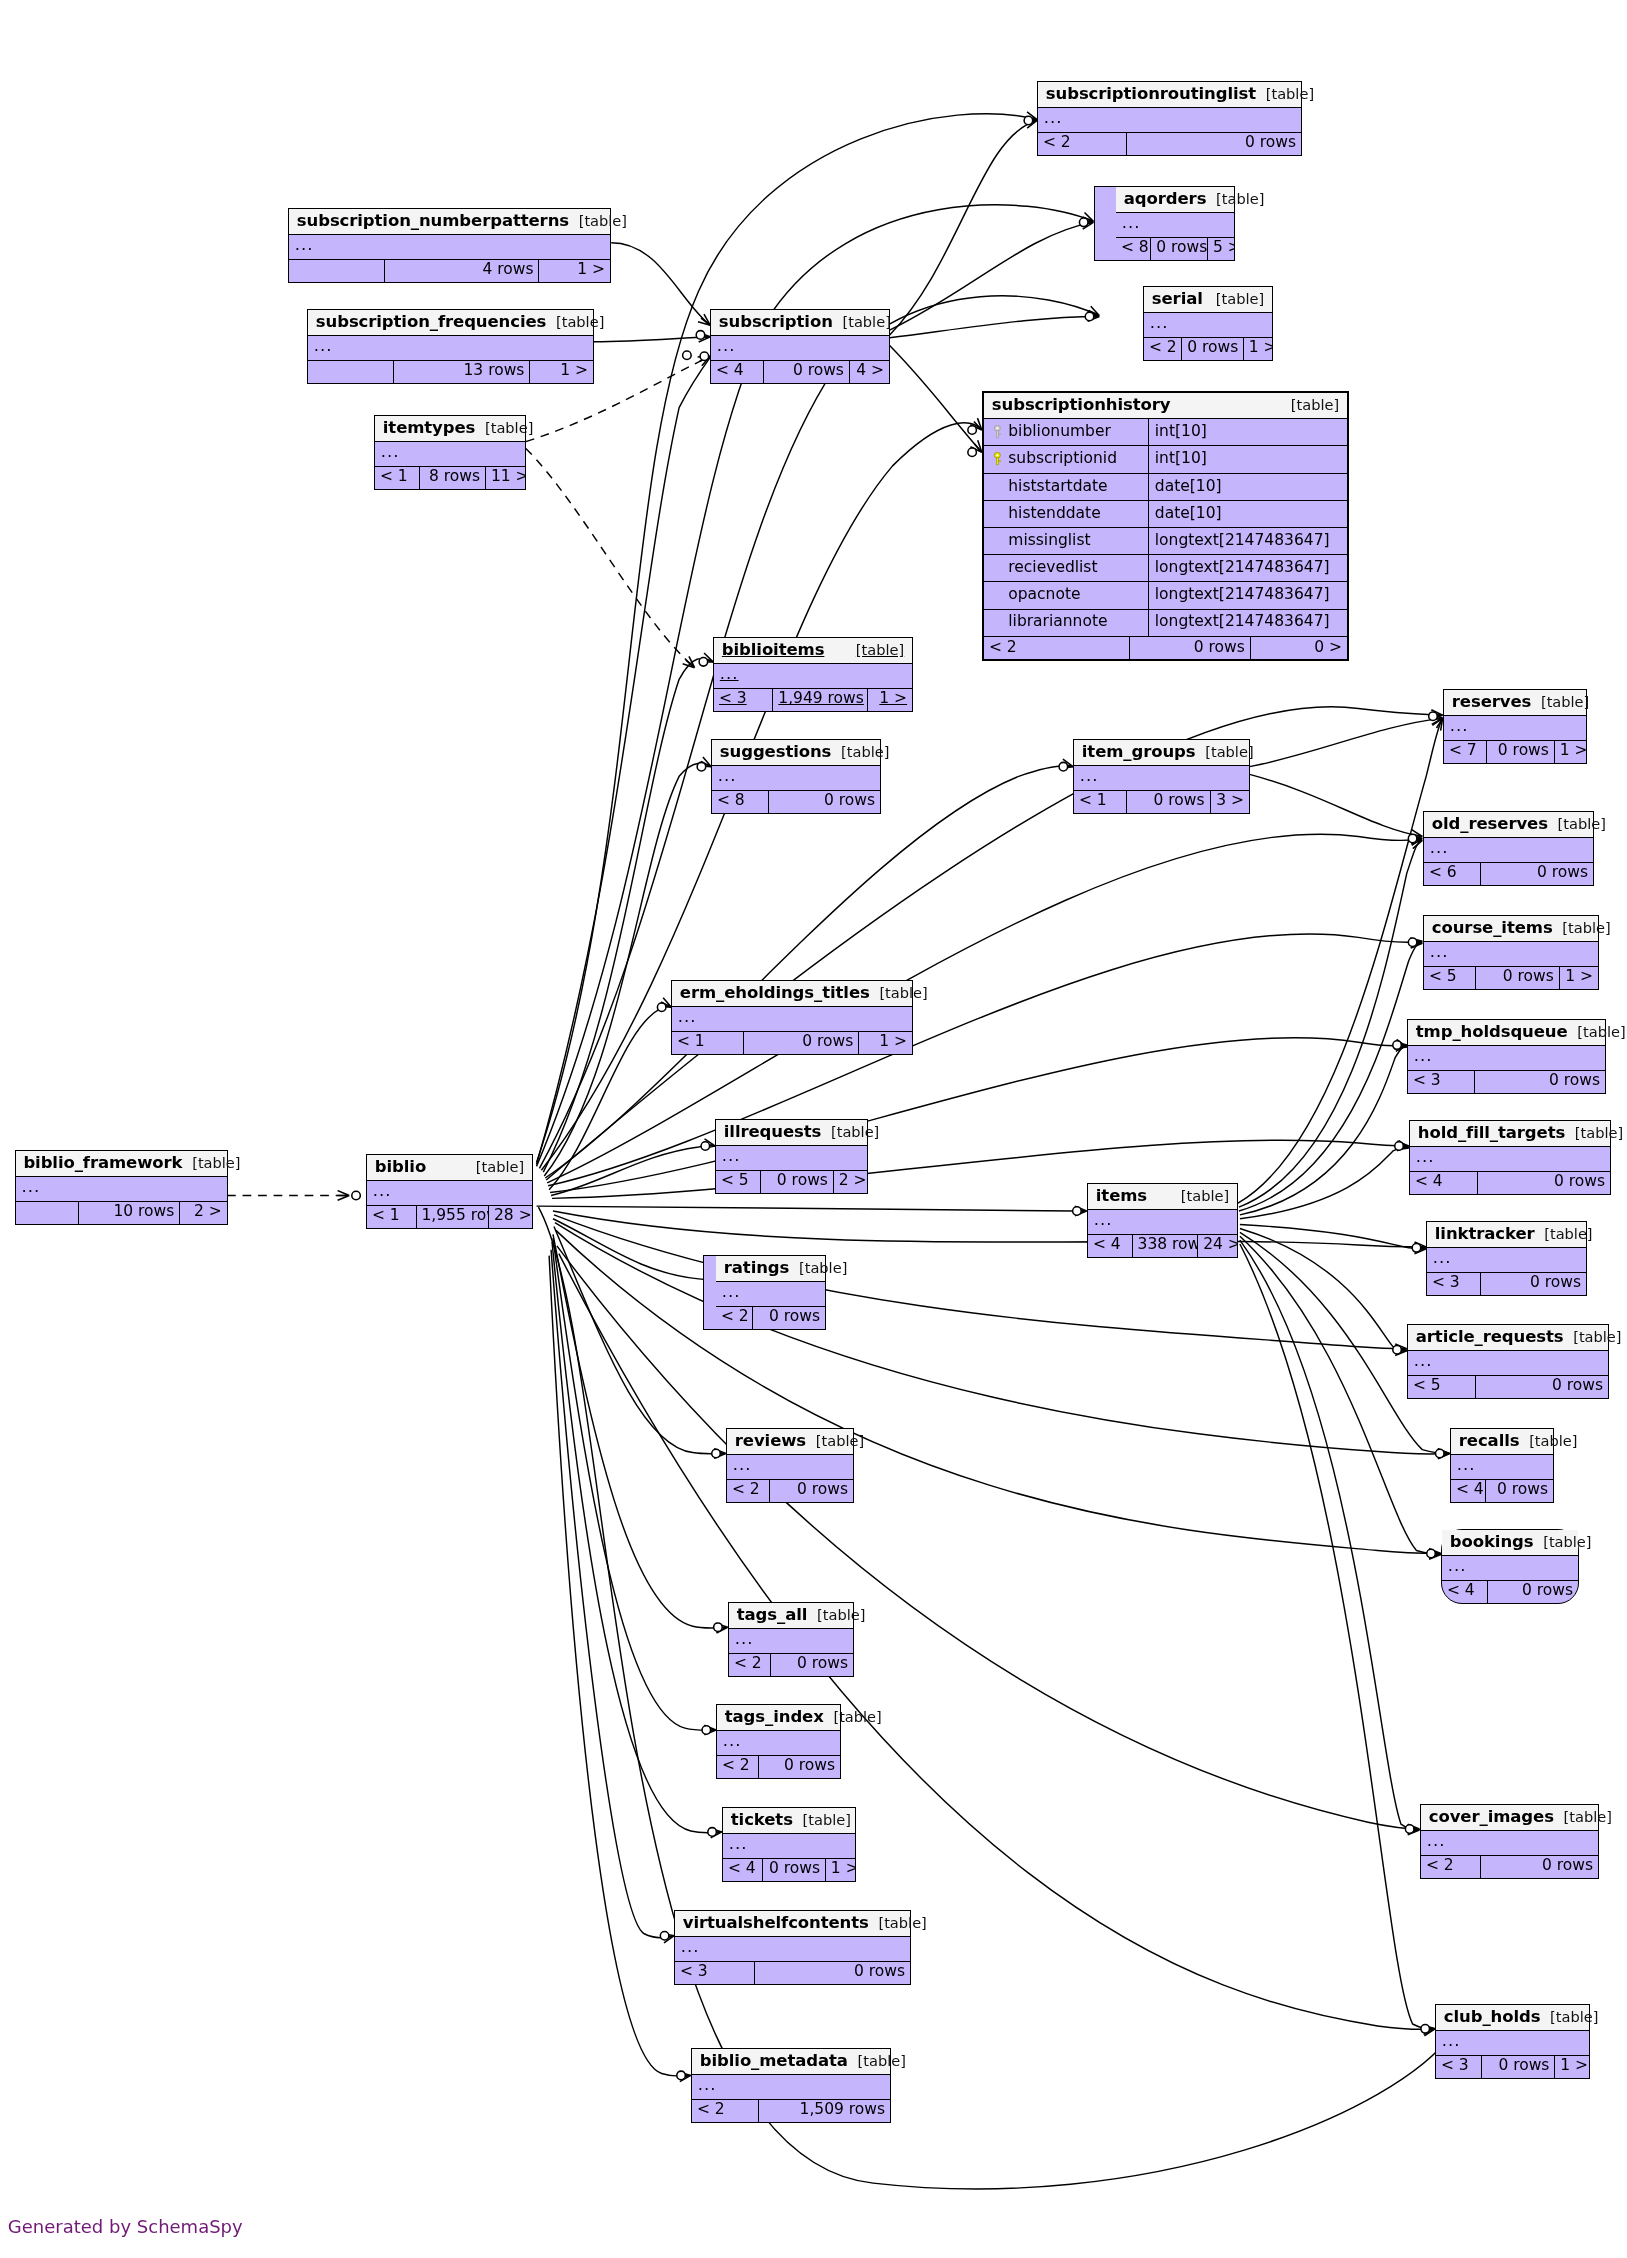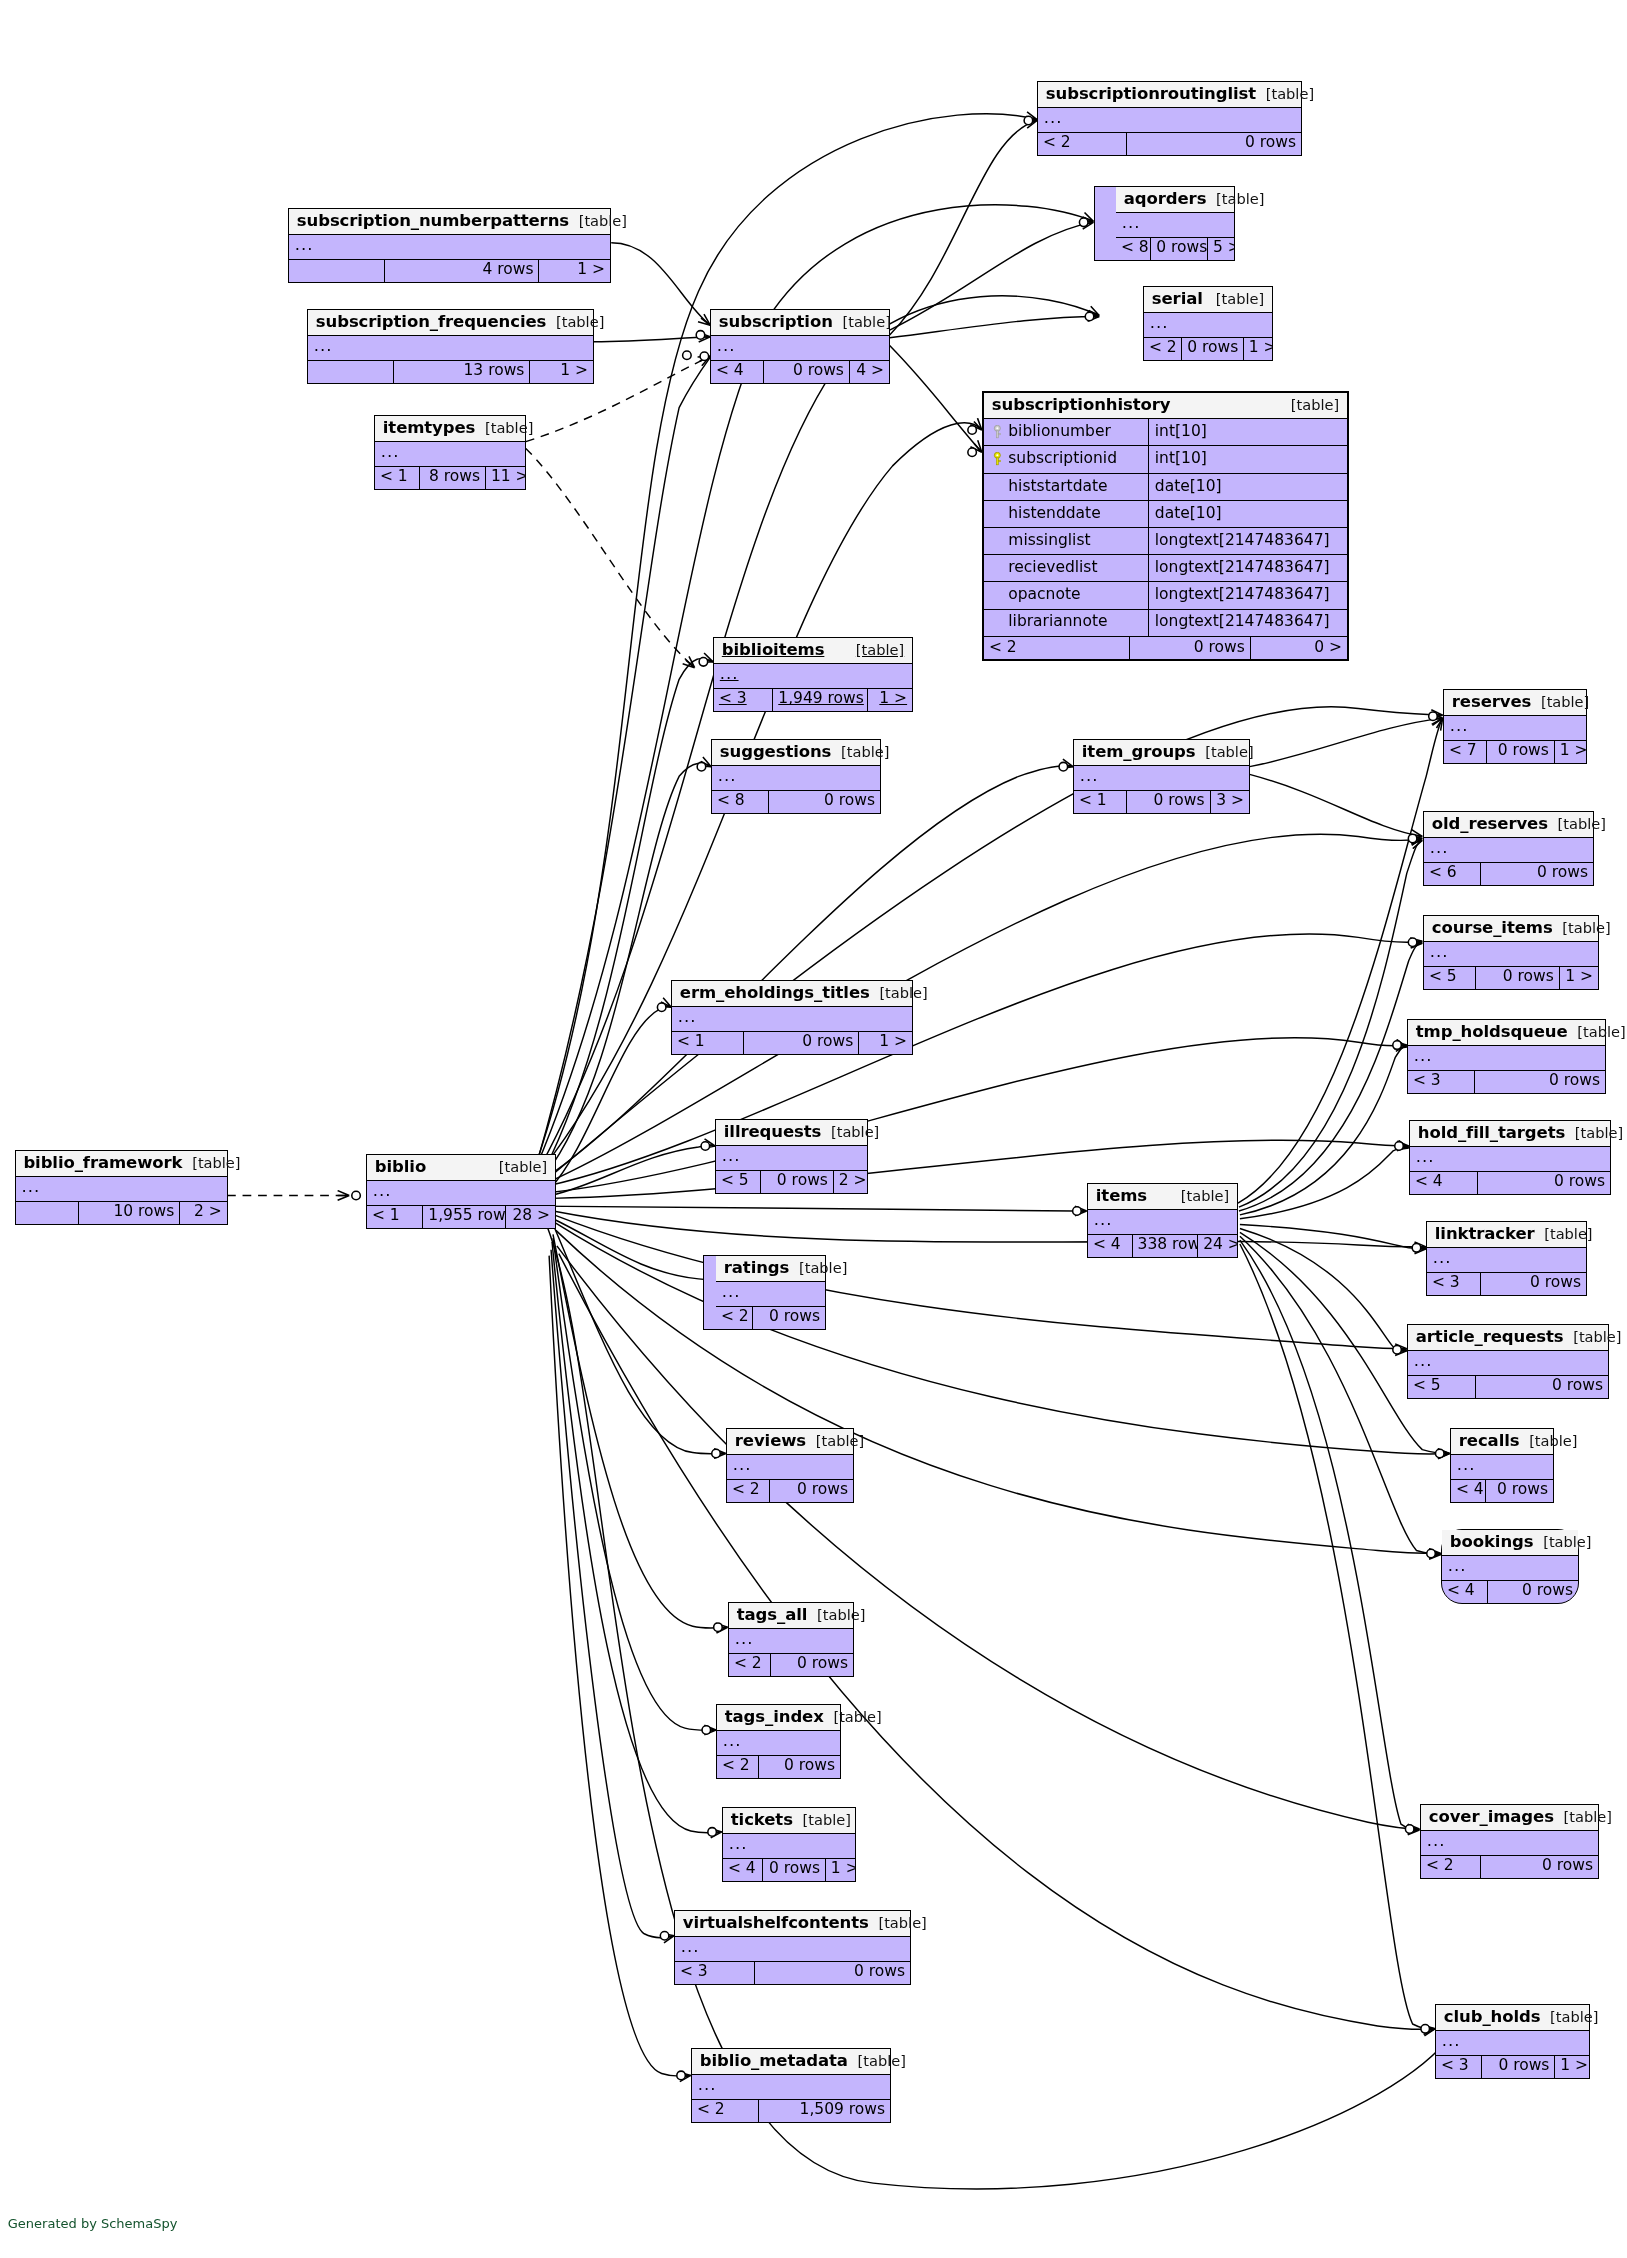--- a/index.html
+++ b/index.html
@@ -96,22 +96,22 @@
     padding: 4.9px 5.8px 5.8px 5.8px;
     white-space: nowrap;
   }
   .keyicon { display: inline-block; width: 10.7px; height: 13.6px; flex: 0 0 10.7px; }
   .keyspace { display: inline-block; width: 10.7px; flex: 0 0 10.7px; }
 
   .footer-note {
     position: absolute;
     left: 7.8px;
     top: 2216px;
-    font-size: 13px;
-    color: #14532d;
+    font-size: 18px;
+    color: #701a75;
     z-index: 6;
   }
 </style>
 </head>
 <body>
 
 <div id="canvas">
 
   <svg id="edges" viewBox="0 0 1677 2327" xmlns="http://www.w3.org/2000/svg">
     <defs>
@@ -498,21 +498,21 @@
       <div class="n-title">
         <span class="n-name">hold_fill_targets</span>
         <span class="n-tag">[table]</span>
       </div>
       <div class="n-body">...</div>
       <div class="n-foot">
         <div class="f-l" style="flex: 0 0 34%;">&lt; 4</div>
         <div class="f-m last">0 rows</div>
       </div>
     </div>
-    <div class="node" style="left: 366px; top: 1154px; width: 190px;">
+    <div class="node" style="left: 366px; top: 1154px; width: 167px;">
       <div class="n-title">
         <span class="n-name">biblio</span>
         <span class="n-tag">[table]</span>
       </div>
       <div class="n-body">...</div>
       <div class="n-foot">
         <div class="f-l" style="flex: 0 0 30%;">&lt; 1</div>
         <div class="f-m">1,955 rows</div>
         <div class="f-r" style="flex: 0 0 26%;">28 &gt;</div>
       </div>

